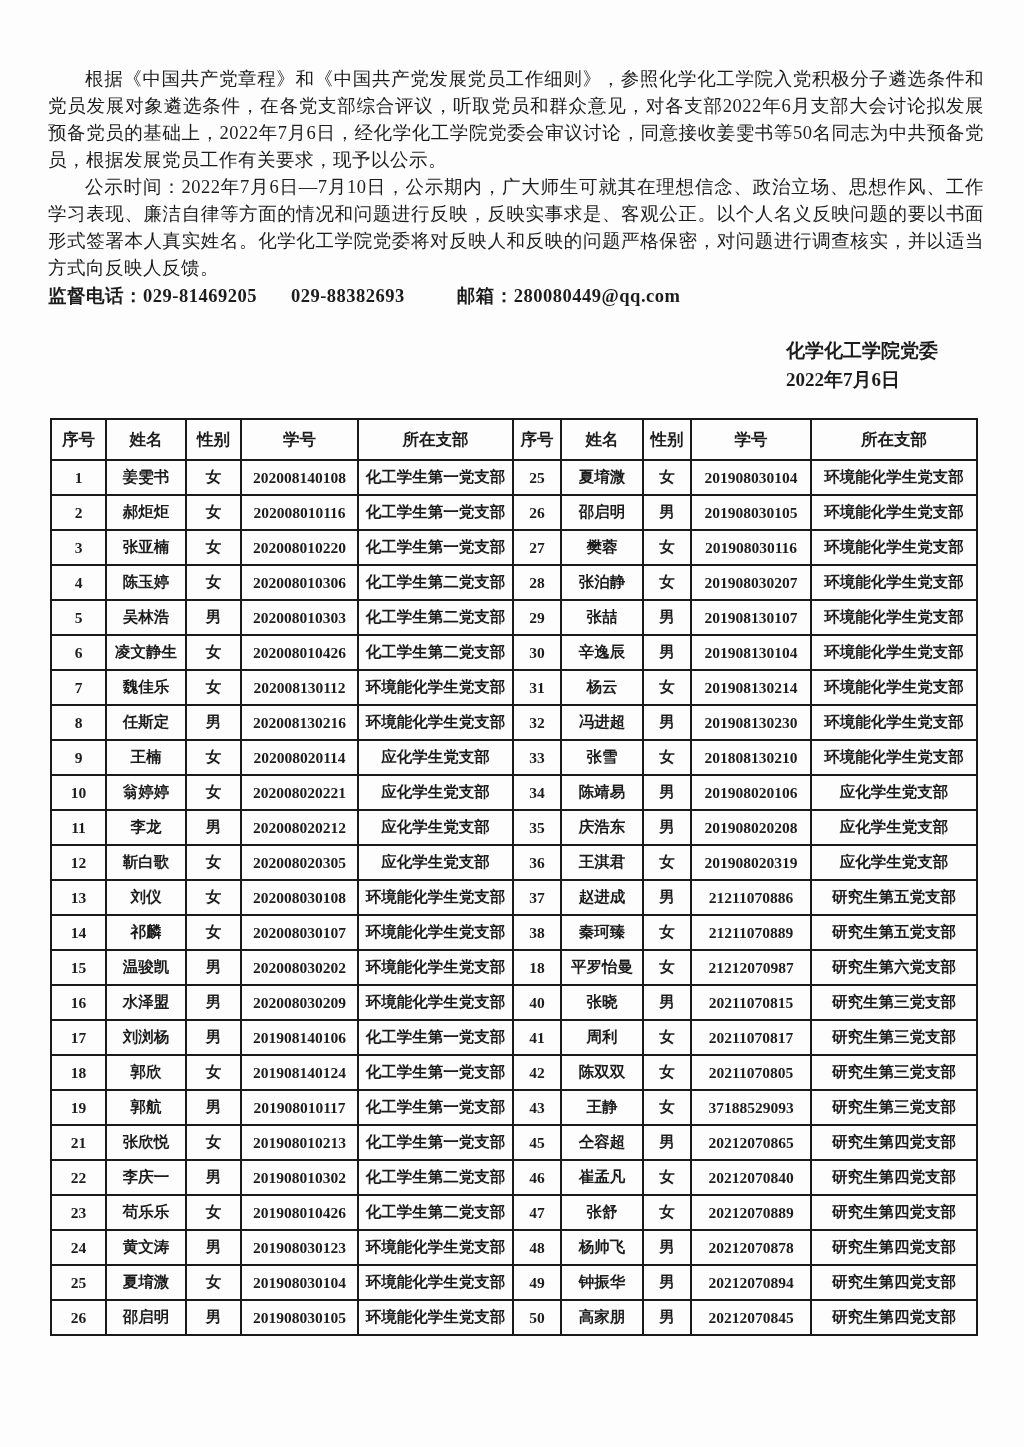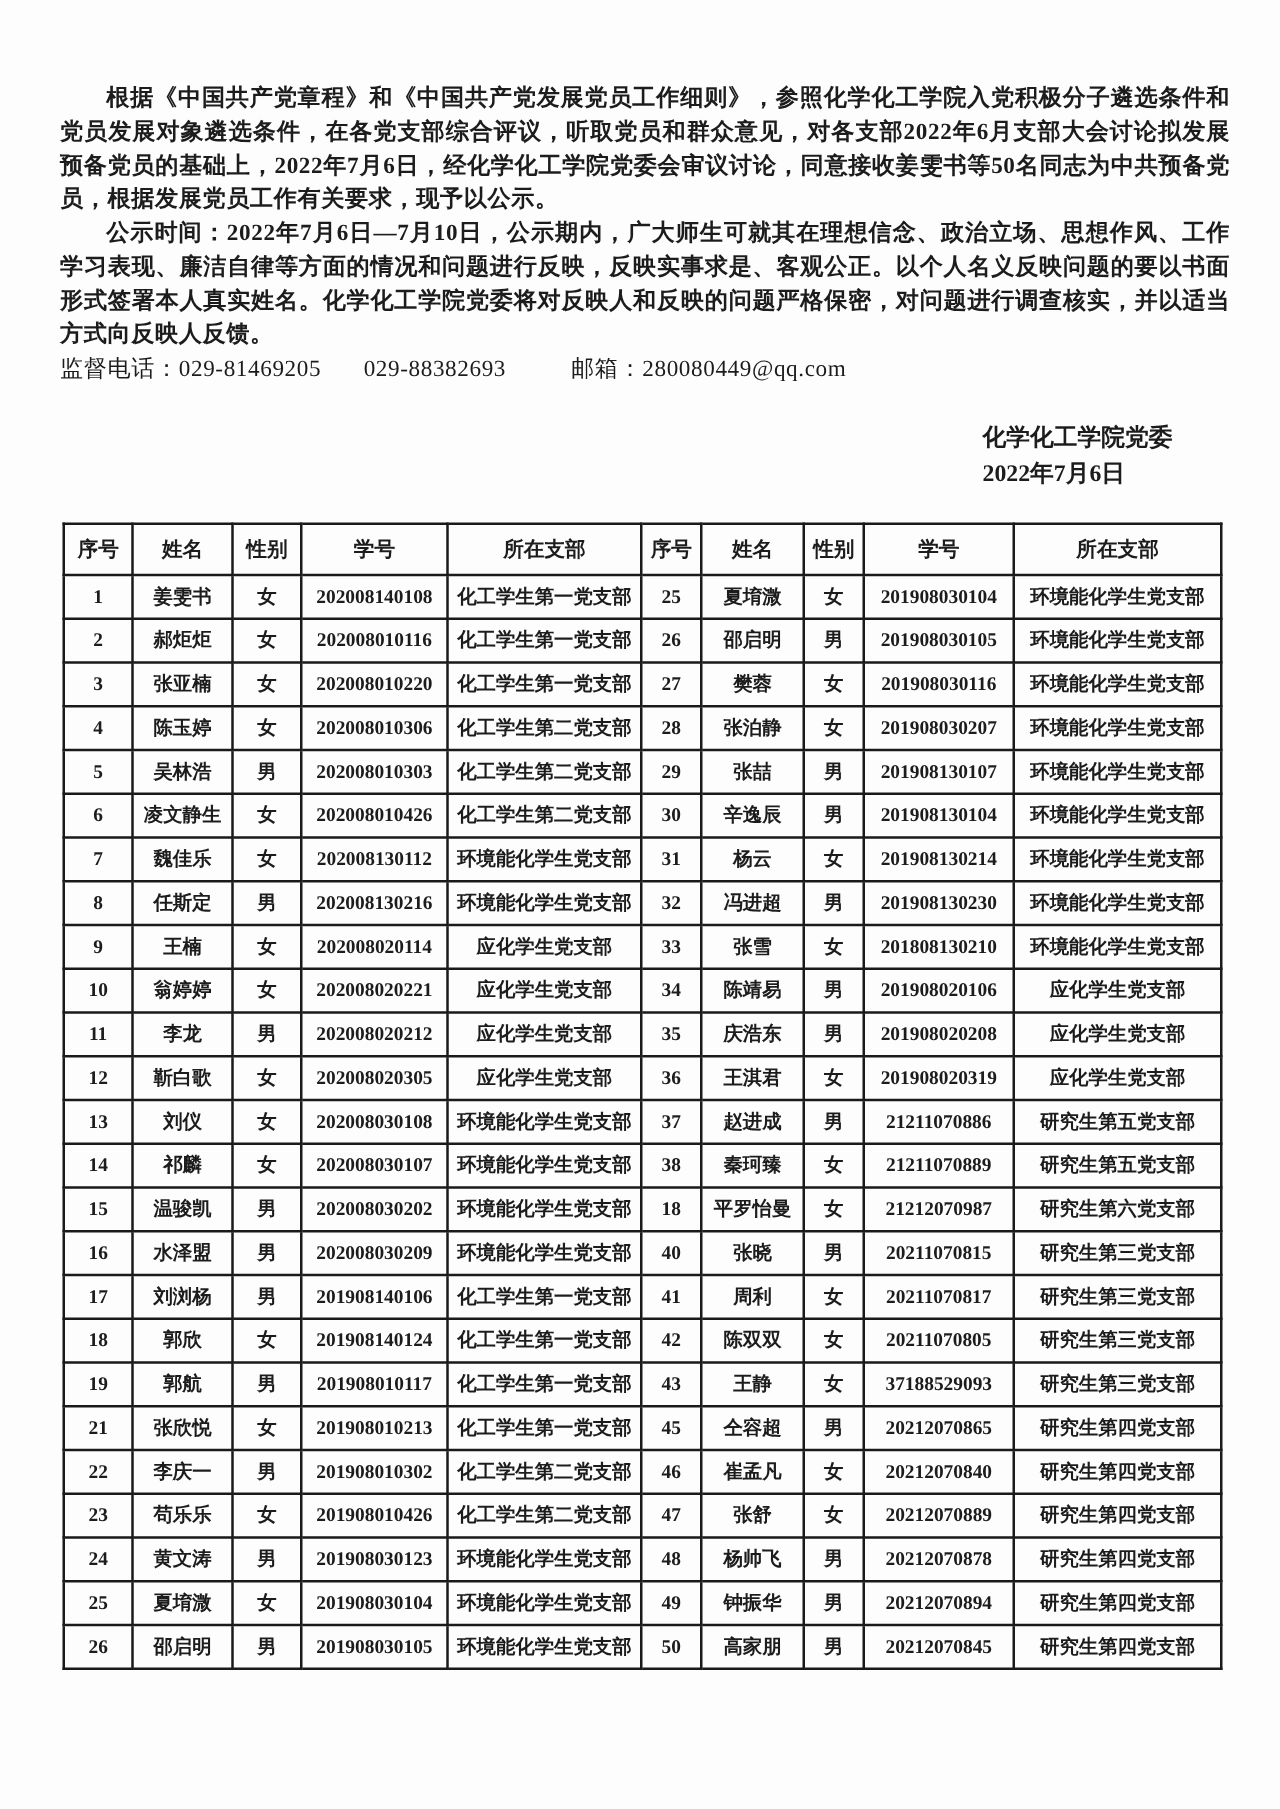--- a/index.html
+++ b/index.html
@@ -14,27 +14,27 @@
   .page {
     width: 1024px; height: 1447px;
     background: #fdfdfd;
     padding: 66px 40px 0 48px;
   }
   .para {
     font-size: 18.5px;
     line-height: 27px;
     text-align: justify;
     text-indent: 2em;
-    font-weight: 700;
+    font-weight: 400;
     letter-spacing: 0.5px;
   }
   .contact {
     font-size: 18.5px;
     line-height: 27px;
-    font-weight: 400;
+    font-weight: 700;
     margin-top: 1px;
     letter-spacing: 0.5px;
   }
   .contact .gap1 { margin-left: 34px; }
   .contact .gap2 { margin-left: 52px; }
   .signature {
     margin-top: 26px;
     margin-right: 46px;
     float: right;
     font-size: 19px;

